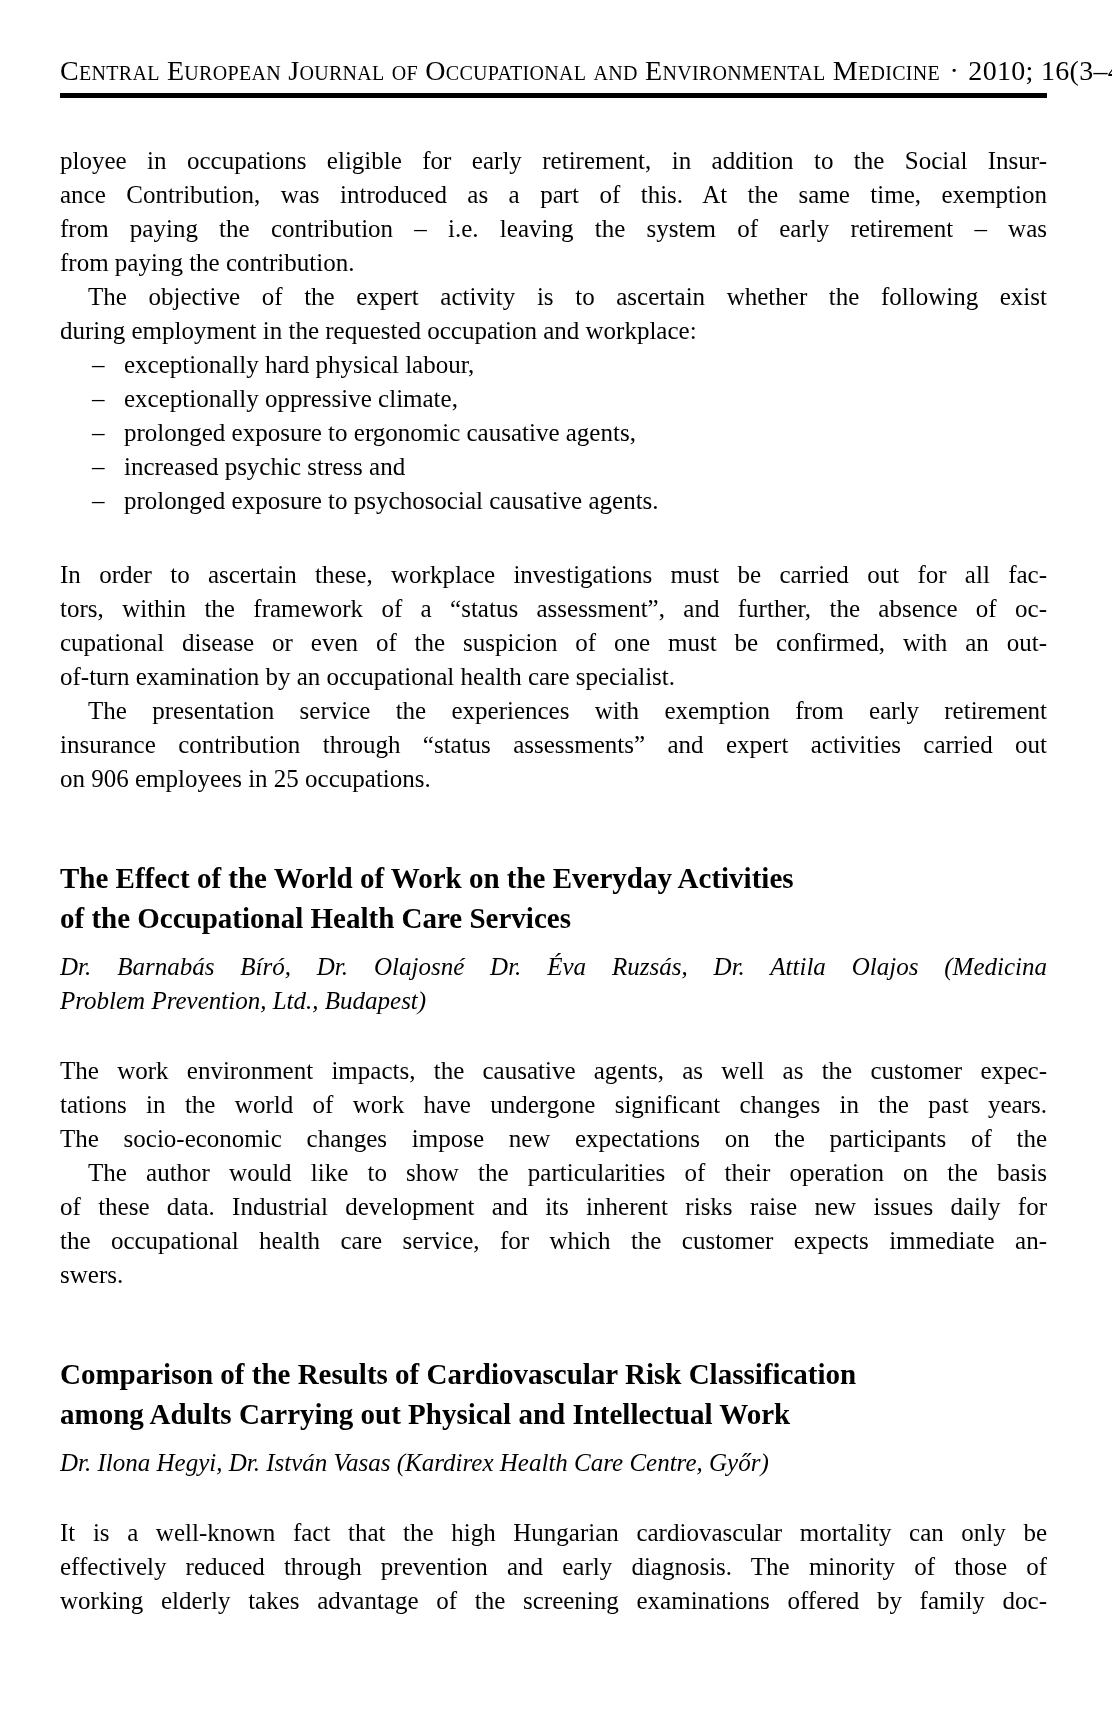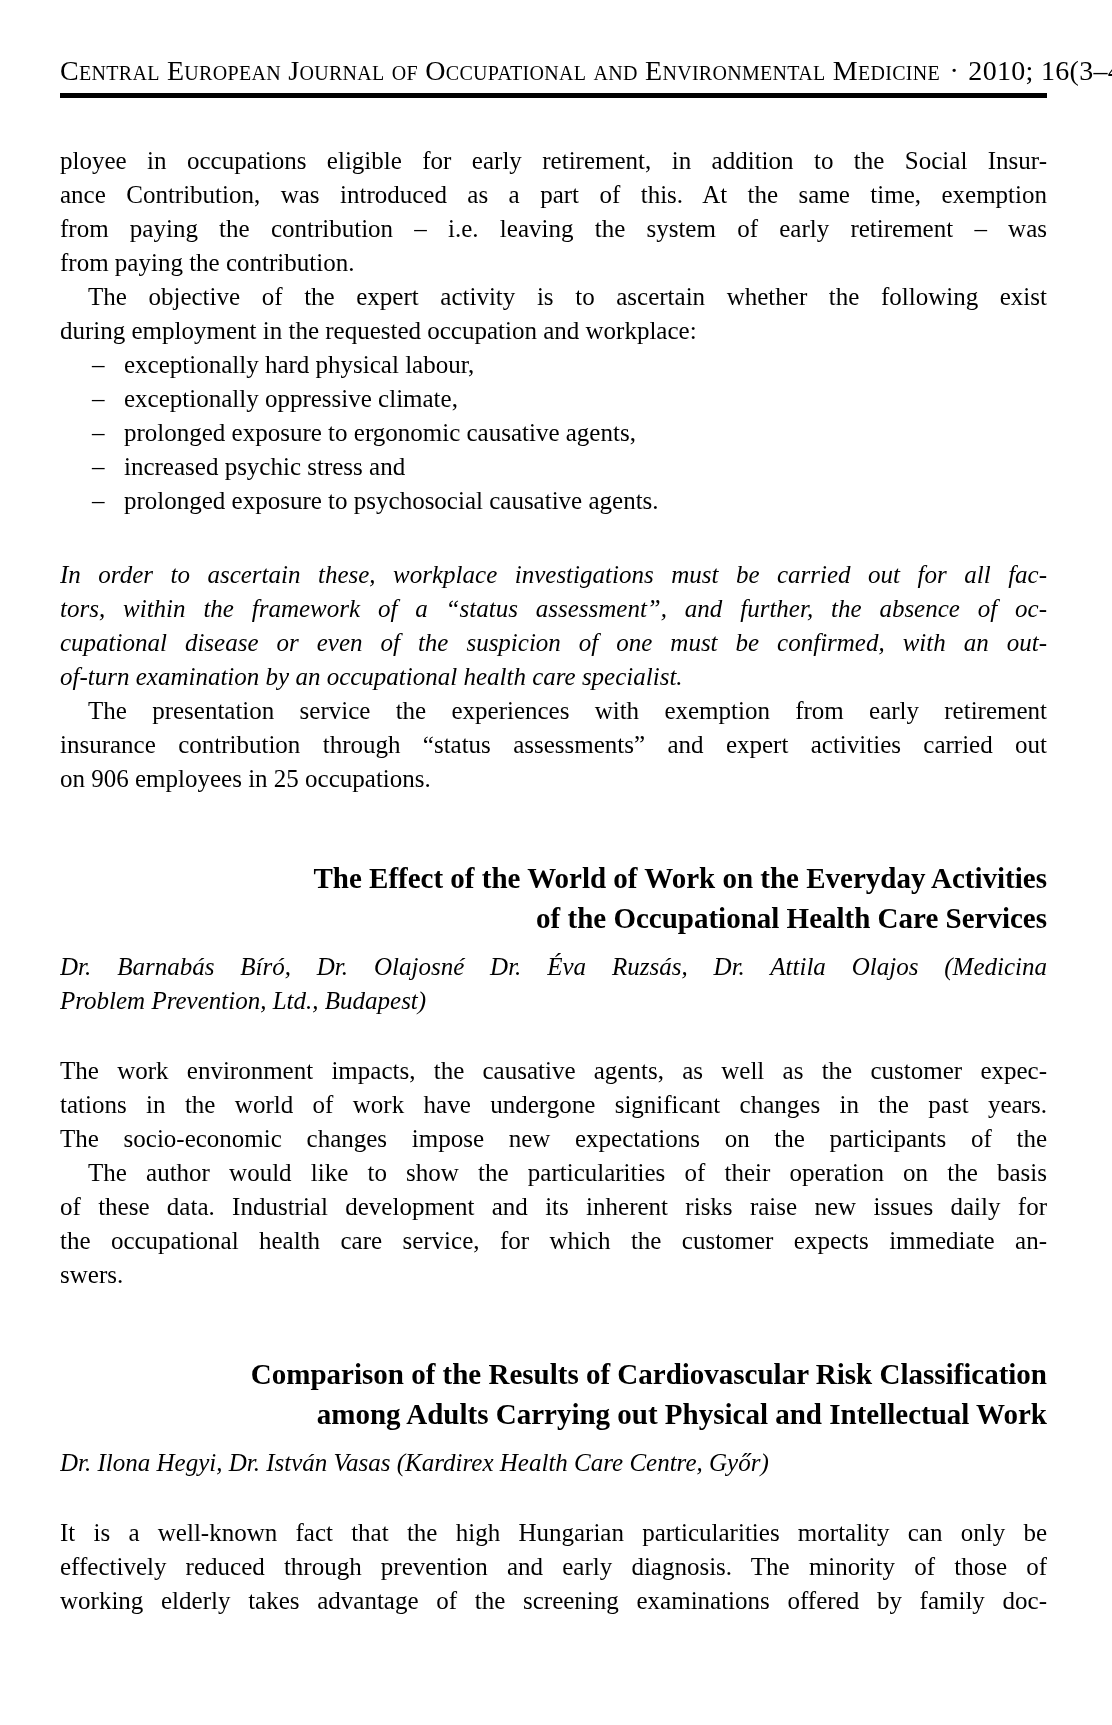--- a/index.html
+++ b/index.html
@@ -39,21 +39,21 @@
     font-size: 25px;
     line-height: 34px;
     height: 34px;
     overflow: hidden;
   }
   .jfull {
     text-align: justify;
     text-align-last: justify;
   }
   .indent { text-indent: 28px; }
-  .gap-top { margin-top: 40px; font-style: italic; }
+  .gap-top { margin-top: 40px; }
   .bullet-list .list-item {
     position: relative;
     font-size: 25px;
     line-height: 34px;
     height: 34px;
     padding-left: 64px;
     box-sizing: border-box;
     overflow: hidden;
   }
   .dash-marker {
@@ -64,21 +64,20 @@
   .section-heading {
     margin-top: 62px;
     margin-bottom: 12px;
     font-weight: bold;
     font-size: 29px;
   }
   .section-heading .hline {
     line-height: 40px;
     height: 40px;
     overflow: hidden;
-    text-align: right;
   }
   .authors {
     font-style: italic;
     margin-bottom: 36px;
   }
 </style>
 </head>
 <body>
 
 <div class="page">
@@ -139,18 +138,18 @@
         <div class="line">swers.</div>
       </div>
       <div class="section-heading">
         <div class="hline">Comparison of the Results of Cardiovascular Risk Classification</div>
         <div class="hline">among Adults Carrying out Physical and Intellectual Work</div>
       </div>
       <div class="authors">
         <div class="line">Dr. Ilona Hegyi, Dr. István Vasas (Kardirex Health Care Centre, Győr)</div>
       </div>
       <div class="block-paragraph">
-        <div class="line jfull">It is a well-known fact that the high Hungarian particularities mortality can only be</div>
+        <div class="line jfull">It is a well-known fact that the high Hungarian cardiovascular mortality can only be</div>
         <div class="line jfull">effectively reduced through prevention and early diagnosis. The minority of those of</div>
         <div class="line jfull">working elderly takes advantage of the screening examinations offered by family doc-</div>
       </div>
     </div>
 </div>
 
 </body></html>

